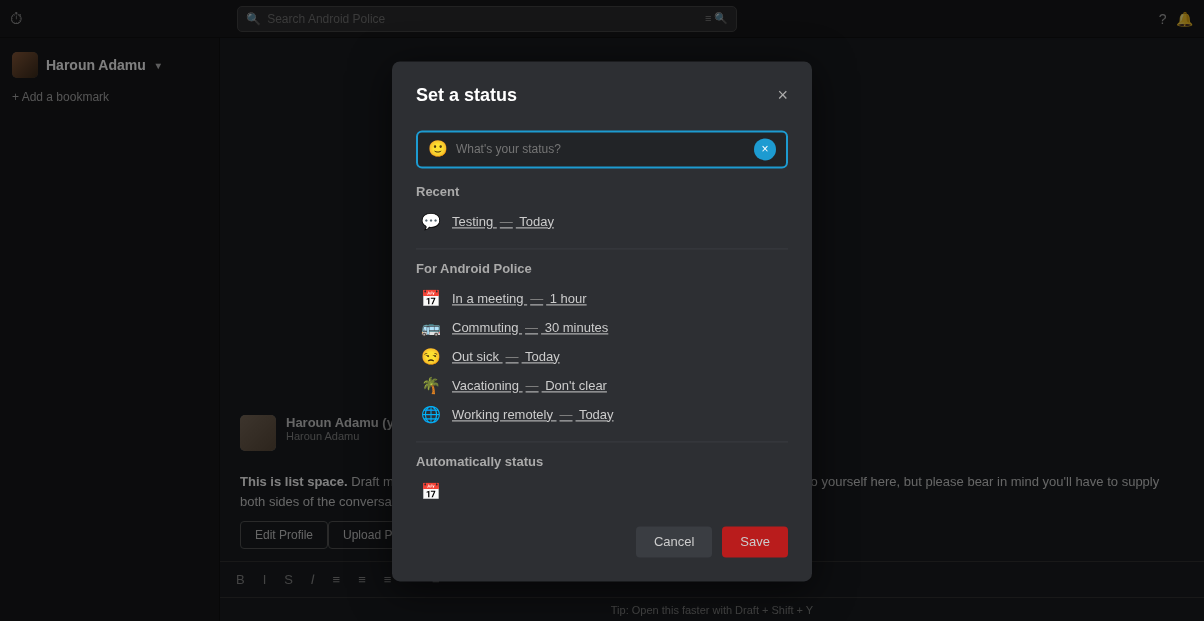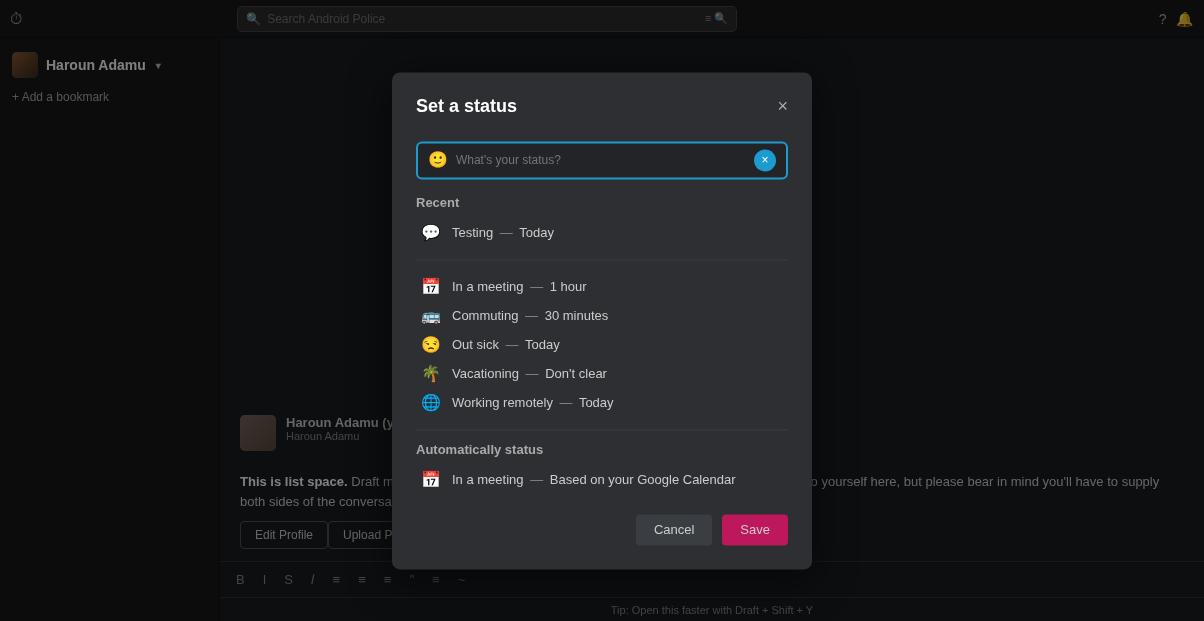--- a/index.html
+++ b/index.html
@@ -281,42 +281,42 @@
       display: flex;
       align-items: center;
       gap: 10px;
       padding: 5px 4px;
       border-radius: 4px;
       cursor: pointer;
       color: #ccc;
       font-size: 13px;
     }
     .status-item-emoji { font-size: 16px; width: 22px; text-align: center; flex-shrink: 0; }
-    .status-item-text { color: #ccc; }
+    .status-item-text { color: #ccc; text-decoration: underline; }
     .status-item-text .dash { color: #888; margin: 0 3px; }
 
     .divider { height: 1px; background: #3a3d42; margin: 12px 0; }
 
     .modal-footer {
       display: flex;
       justify-content: flex-end;
       gap: 10px;
       margin-top: 20px;
     }
     .btn-cancel {
       background: #3a3d42;
       border: none;
       color: #ccc;
       padding: 8px 18px;
       border-radius: 4px;
       font-size: 13px;
       cursor: pointer;
     }
     .btn-save {
-      background: #be185d;
+      background: #b91c1c;
       border: none;
       color: #ccc;
       padding: 8px 18px;
       border-radius: 4px;
       font-size: 13px;
       cursor: pointer;
     }
   </style>
 </head>
 <body>
@@ -412,20 +412,21 @@
       <span class="status-item-emoji">💬</span>
       <span class="status-item-text">
         Testing <span class="dash">—</span> Today
       </span>
     </div>
   </div>
 
   <div class="divider"></div>
 
   <div>
+    <div class="section-label">For Android Police</div>
     <div class="status-item">
       <span class="status-item-emoji">📅</span>
       <span class="status-item-text">In a meeting <span class="dash">—</span> 1 hour</span>
     </div>
     <div class="status-item">
       <span class="status-item-emoji">🚌</span>
       <span class="status-item-text">Commuting <span class="dash">—</span> 30 minutes</span>
     </div>
     <div class="status-item">
       <span class="status-item-emoji">😒</span>
@@ -440,21 +441,20 @@
       <span class="status-item-text">Working remotely <span class="dash">—</span> Today</span>
     </div>
   </div>
 
   <div class="divider"></div>
 
   <div>
     <div class="section-label">Automatically status</div>
     <div class="status-item">
       <span class="status-item-emoji">📅</span>
-      <span class="status-item-text">In a meeting <span class="dash">—</span> Based on your Google Calendar</span>
     </div>
   </div>
 
   <div class="modal-footer">
     <button class="btn-cancel">Cancel</button>
     <button class="btn-save">Save</button>
   </div>
 </div>
 
 </body></html>

